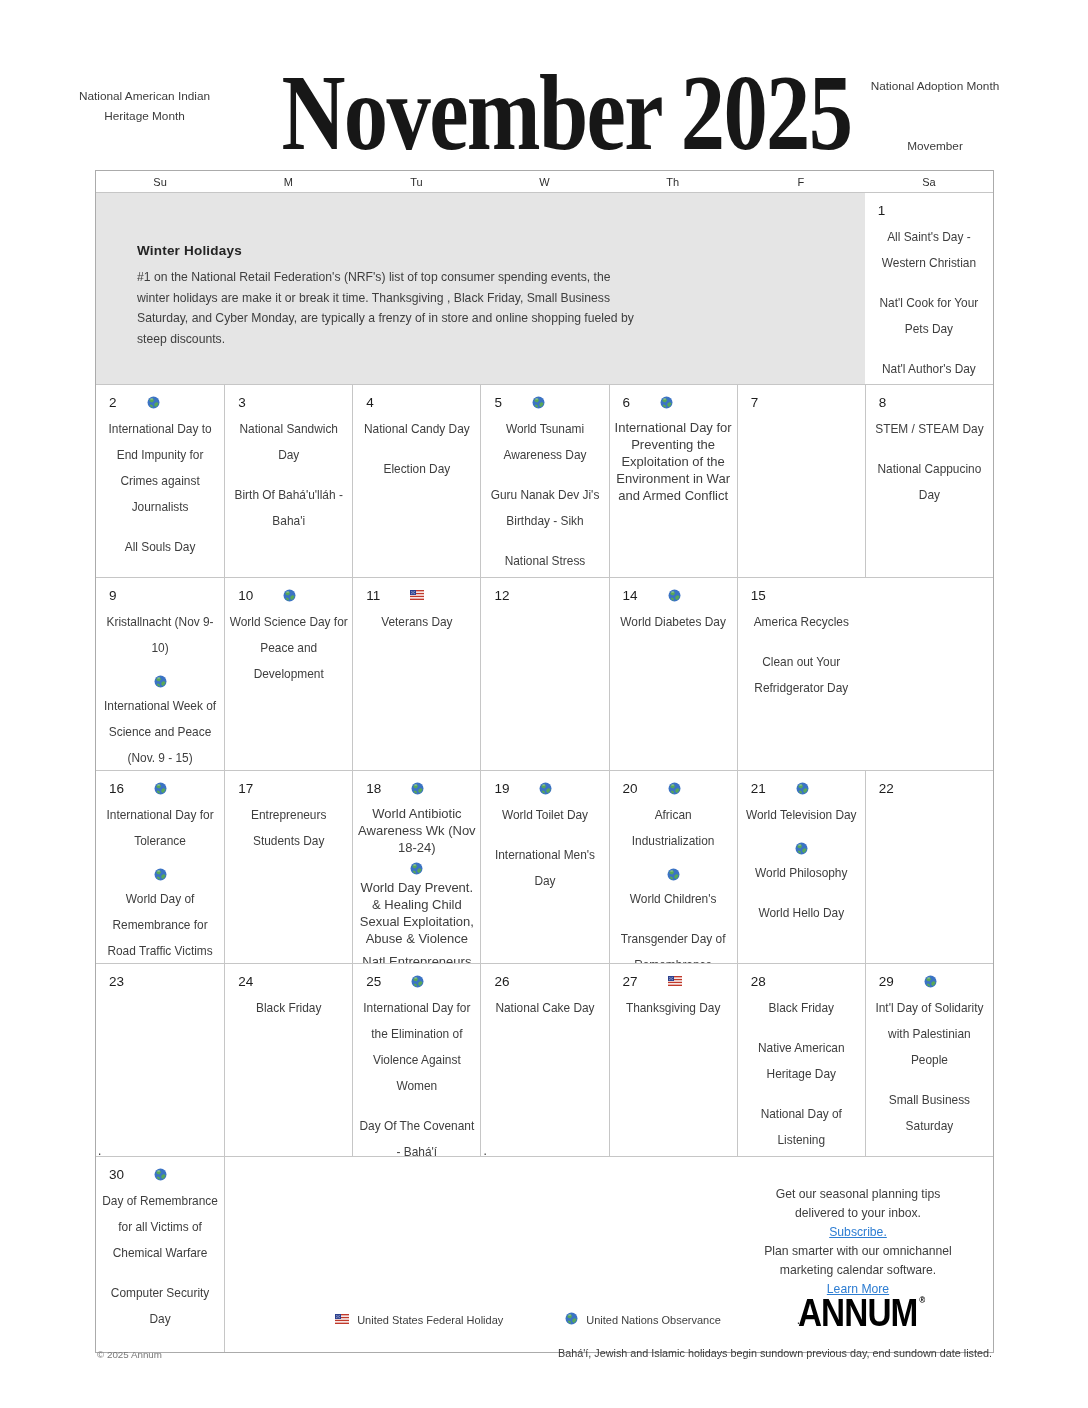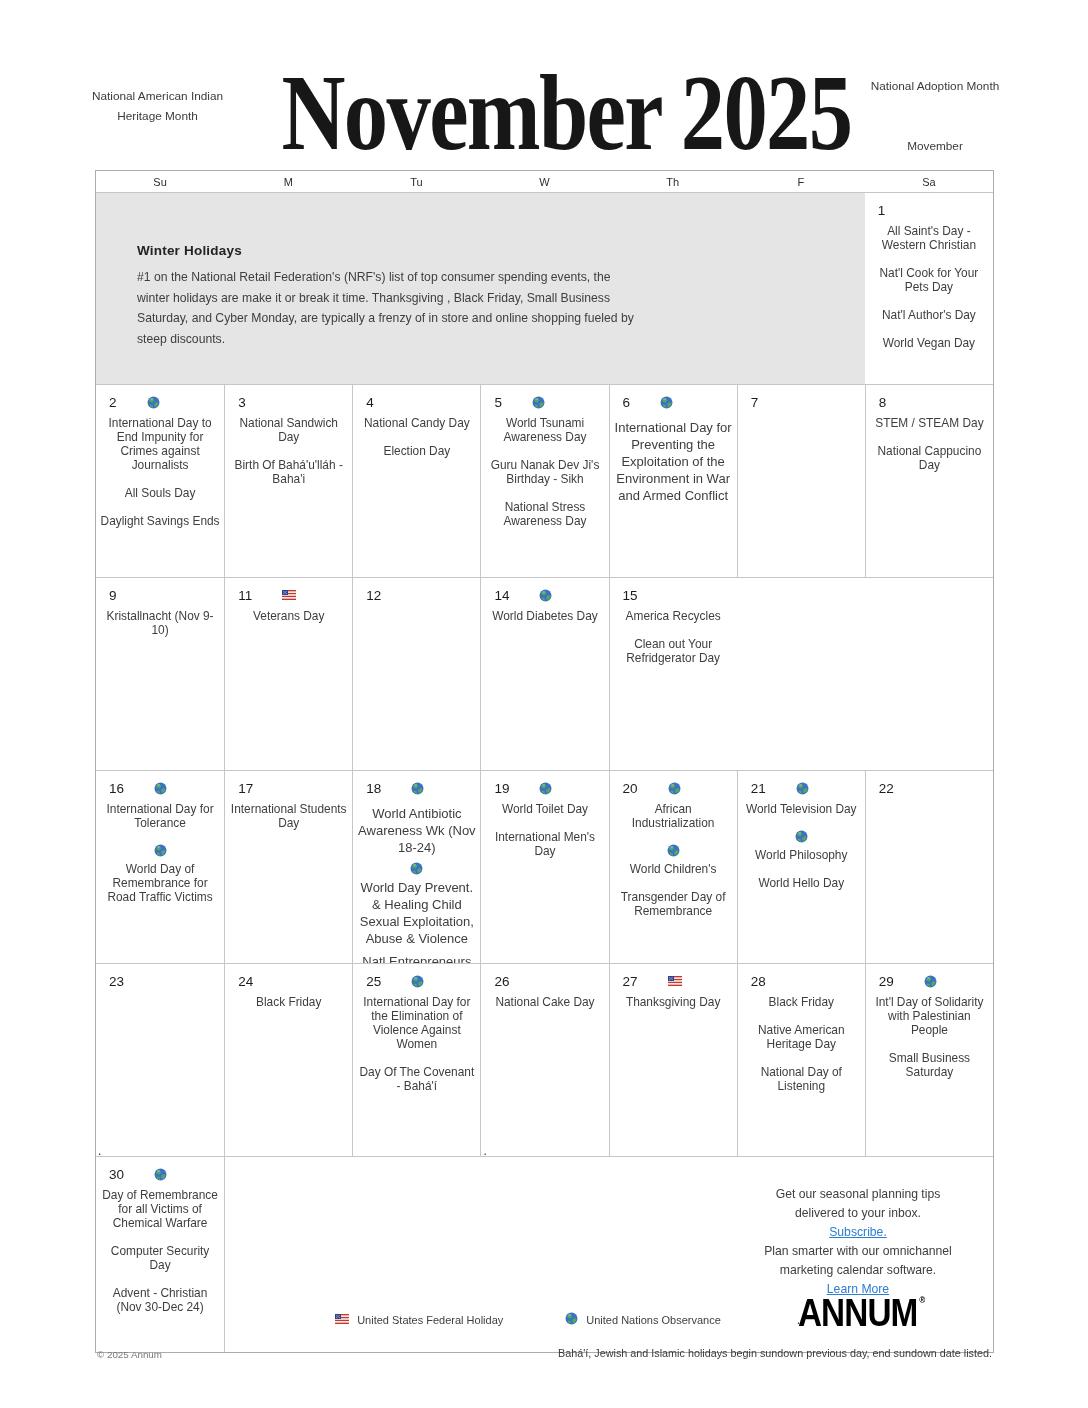--- a/index.html
+++ b/index.html
@@ -1,21 +1,21 @@
 <!DOCTYPE html>
 <html><head>
 <meta charset="utf-8">
 <style>
   html,body{margin:0;padding:0;background:#fff;}
   .page{position:relative;width:1088px;height:1408px;background:#ffffff;
         font-family:"Liberation Sans",sans-serif;overflow:hidden;}
 
   
   .side-label{position:absolute;text-align:center;font-size:11.8px;line-height:20px;color:#3c3c3c;}
-  .lbl-left{left:85px;top:86px;width:145px;}
+  .lbl-left{left:72px;top:86px;width:145px;}
   .lbl-right1{left:855px;top:76px;width:160px;}
   .lbl-right2{left:855px;top:136px;width:160px;}
   .page-title{position:absolute;left:0;top:59px;width:100%;text-align:center;padding-left:22px;}
   .page-title span{display:inline-block;font-family:"Liberation Serif",serif;font-weight:700;
         font-size:108px;line-height:1;color:#171717;transform:scaleX(.82);
         transform-origin:center;letter-spacing:-2px;white-space:nowrap;}
 
   
   .calendar{position:absolute;left:95px;top:170px;width:897px;border:1px solid #ababab;background:#fff;}
   .weekday-row{display:grid;grid-template-columns:repeat(7,1fr);height:21px;align-items:center;
@@ -23,21 +23,21 @@
   .week-row{display:grid;grid-template-columns:repeat(7,1fr);height:192px;border-top:1px solid #c6c6c6;}
   .row-first{grid-template-columns:6fr 1fr;height:191px;}
   .row-last{grid-template-columns:1fr 6fr;height:195px;}
   .week-row > *{border-left:1px solid #c6c6c6;}
   .week-row > :first-child{border-left:none;}
 
   .day-cell{position:relative;overflow:hidden;background:#fff;}
   .day-head{display:flex;align-items:center;padding:8px 0 0 13px;height:18px;}
   .day-num{font-size:13.5px;color:#1d1d1d;}
   .day-icon{margin-left:30px;display:inline-flex;}
-  .day-events{margin-top:5px;text-align:center;font-size:11.9px;line-height:14px;color:#3e3e3e;padding:0 4px;}
+  .day-events{margin-top:5px;text-align:center;font-size:11.9px;line-height:26px;color:#3e3e3e;padding:0 4px;}
   .event{margin-bottom:14px;}
   .event-icon{margin-bottom:2px;line-height:13px;}
   .compact .day-events{font-size:13px;line-height:17px;margin-top:8px;}
   .compact .event{margin-bottom:6px;}
   .cell-dot{position:absolute;left:2px;bottom:0;font-size:12px;color:#333;line-height:10px;}
 
   
   .merged-note{position:relative;background:#e5e5e5;}
   .winter{padding:50px 0 0 41px;}
   .winter-title{font-size:13.5px;font-weight:bold;color:#242424;letter-spacing:.2px;}
@@ -229,20 +229,49 @@
         </div>
       </div>
     <div class="week-row">
         <div class="day-cell">
           <div class="day-head">
             <span class="day-num">9</span>
           </div>
           <div class="day-events">
             <div class="event">
               <div>Kristallnacht (Nov 9-10)</div>
+            </div>
+            <div class="event">
+              <div class="event-icon"><span class=""><svg width="13" height="13" viewBox="0 0 24 24">
+                    <circle cx="12" cy="12" r="11" fill="#3b73c4"></circle>
+                    <path d="M4 8c2-3 5-4.5 7-3.4l2.2 3.1-3.2 4.2-4.3-1.1z" fill="#57a75a"></path>
+                    <path d="M14.2 13.2l4-2.2 3.2 2.8c-1 3-3 5.3-5.3 6.4l-3-3.2z" fill="#57a75a"></path>
+                    <path d="M7.6 15.8l3.3 2.1-.9 4.1c-2.2-1-4.2-3-5.2-5.3z" fill="#57a75a"></path>
+                    <ellipse cx="8.5" cy="5.5" rx="3" ry="1.4" fill="#ffffff" opacity=".35"></ellipse>
+                  </svg></span></div>
+              <div>International Week of Science and Peace (Nov. 9 - 15)</div>
+            </div>
+          </div>
+        </div>
+        <div class="day-cell">
+          <div class="day-head">
+            <span class="day-num">10</span>
+            <span class="day-icon">
+              <svg width="13" height="13" viewBox="0 0 24 24">
+                <circle cx="12" cy="12" r="11" fill="#3b73c4"></circle>
+                <path d="M4 8c2-3 5-4.5 7-3.4l2.2 3.1-3.2 4.2-4.3-1.1z" fill="#57a75a"></path>
+                <path d="M14.2 13.2l4-2.2 3.2 2.8c-1 3-3 5.3-5.3 6.4l-3-3.2z" fill="#57a75a"></path>
+                <path d="M7.6 15.8l3.3 2.1-.9 4.1c-2.2-1-4.2-3-5.2-5.3z" fill="#57a75a"></path>
+                <ellipse cx="8.5" cy="5.5" rx="3" ry="1.4" fill="#ffffff" opacity=".35"></ellipse>
+              </svg>
+            </span>
+          </div>
+          <div class="day-events">
+            <div class="event">
+              <div>World Science Day for Peace and Development</div>
             </div>
           </div>
         </div>
         <div class="day-cell">
           <div class="day-head">
             <span class="day-num">11</span>
             <span class="day-icon">
               <svg width="14" height="10" viewBox="0 0 21 15">
                 <rect width="21" height="15" fill="#ffffff"></rect>
                 <g fill="#c0392b">
@@ -339,21 +368,21 @@
               <div>World Day of Remembrance for Road Traffic Victims</div>
             </div>
           </div>
         </div>
         <div class="day-cell">
           <div class="day-head">
             <span class="day-num">17</span>
           </div>
           <div class="day-events">
             <div class="event">
-              <div>International Students Day</div>
+              <div>Entrepreneurs Students Day</div>
             </div>
           </div>
         </div>
         <div class="day-cell compact">
           <div class="day-head">
             <span class="day-num">18</span>
             <span class="day-icon">
               <svg width="13" height="13" viewBox="0 0 24 24">
                 <circle cx="12" cy="12" r="11" fill="#3b73c4"></circle>
                 <path d="M4 8c2-3 5-4.5 7-3.4l2.2 3.1-3.2 4.2-4.3-1.1z" fill="#57a75a"></path>

